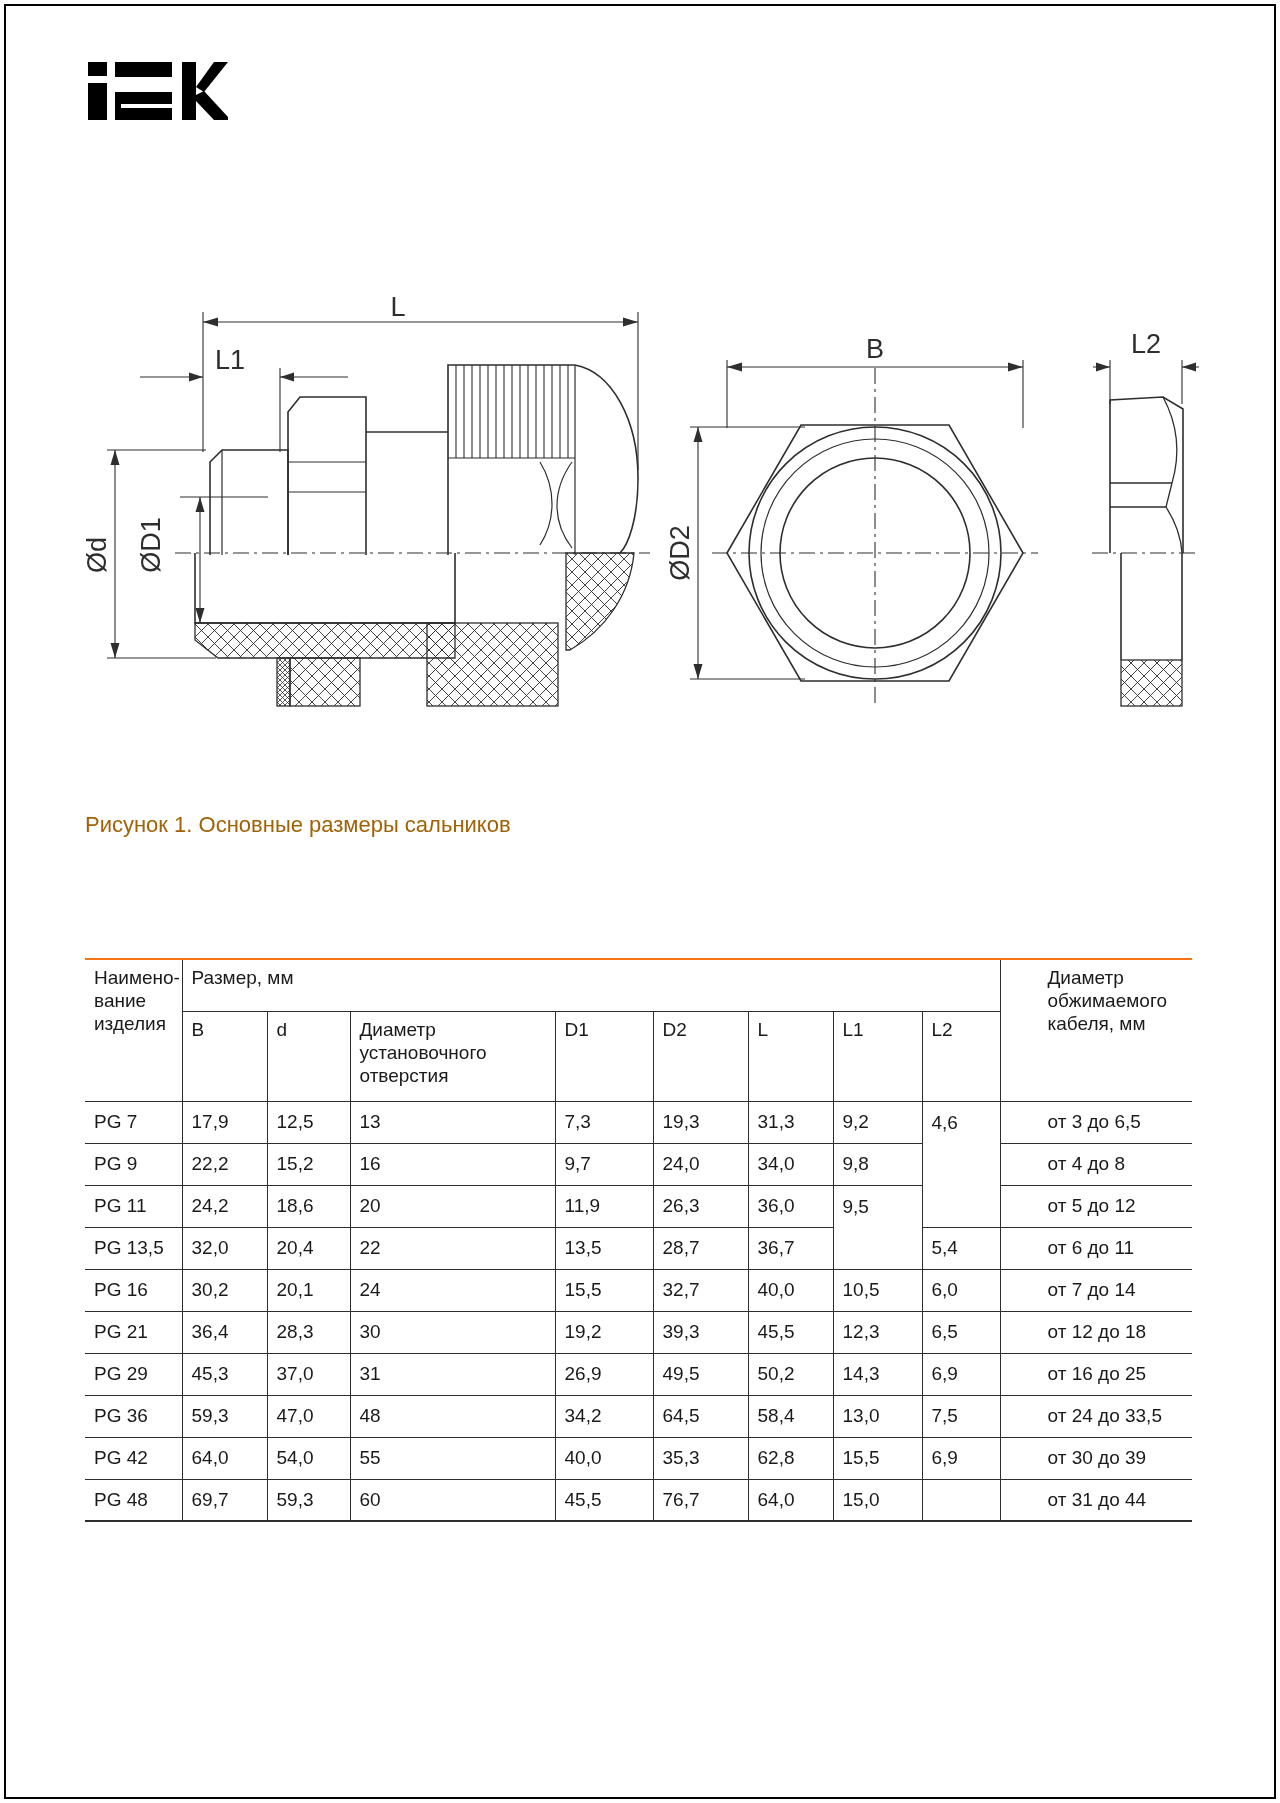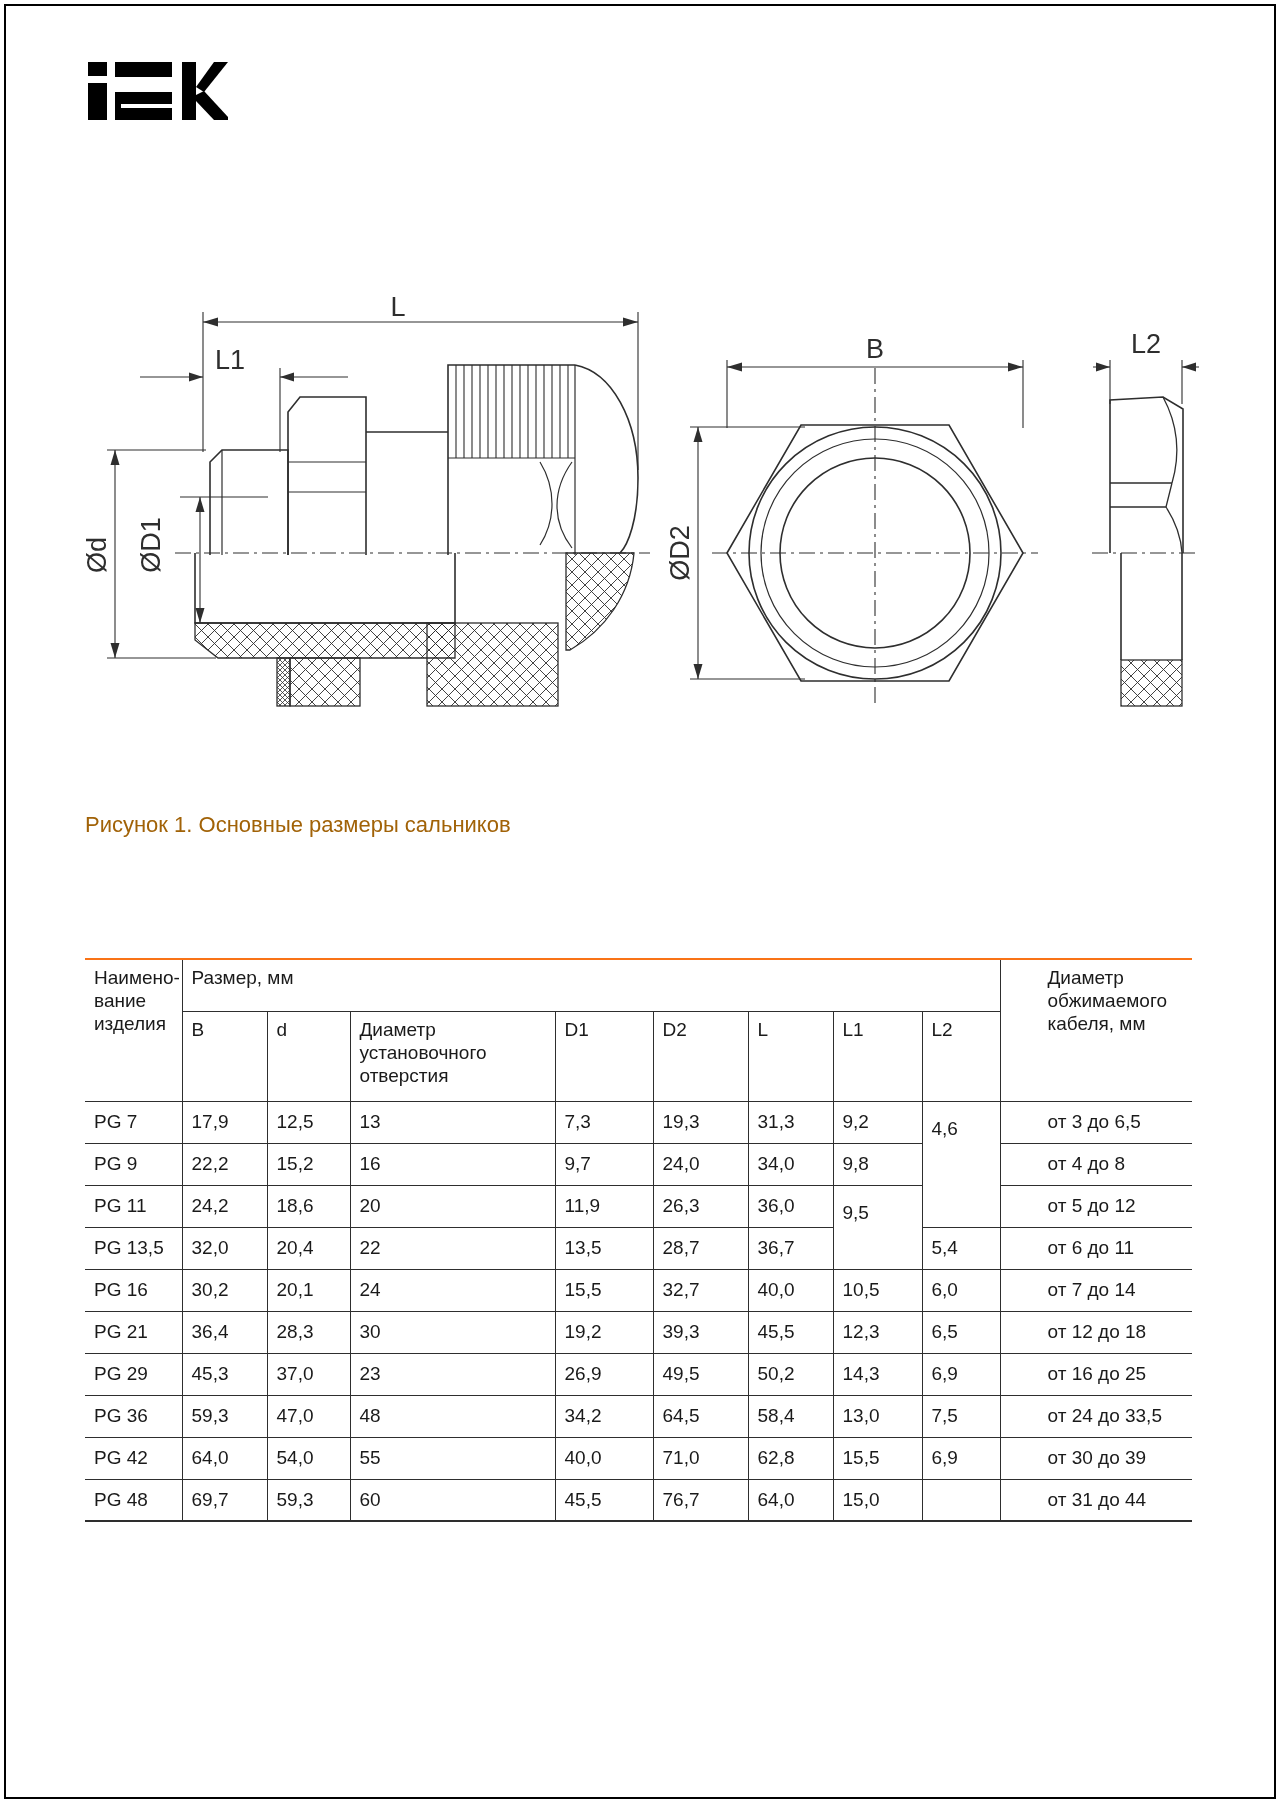--- a/index.html
+++ b/index.html
@@ -16,21 +16,21 @@
     position:absolute;left:85px;top:958px;width:1107px;
     border-collapse:collapse;table-layout:fixed;
     font-size:19px;line-height:1.22;color:#1a1a1a;
     border-top:2px solid #f97316;border-bottom:2px solid #2e2e2e;
   }
   .dim-table td{
     border:1.6px solid #2e2e2e;
     padding:0 4px 0 9px;vertical-align:middle;overflow:hidden;
   }
   .dim-table td.hd{vertical-align:top;padding-top:6px;}
-  .dim-table td.va-top{vertical-align:top;padding-top:15px;margin-left:8px;}
+  .dim-table td.va-top{vertical-align:top;padding-top:9px;margin-left:8px;}
   .dim-table td.bl0{border-left:none;}
   .dim-table td.br0{border-right:none;padding-left:47px;}
   .dim-table tr.r1{height:52px;}
   .dim-table tr.r2{height:90px;}
   .dim-table tr.dr{height:42px;}
   .dim-table td.num{white-space:nowrap;}
   svg text{font-family:"Liberation Sans","DejaVu Sans",sans-serif;fill:#2e2e2e;}
 </style>
 </head>
 <body>
@@ -257,21 +257,21 @@
     <td class="num">39,3</td>
     <td class="num">45,5</td>
     <td class="num">12,3</td>
     <td class="num">6,5</td>
     <td class="br0">от 12 до 18</td>
   </tr>
   <tr class="dr">
     <td class="bl0">PG 29</td>
     <td class="num">45,3</td>
     <td class="num">37,0</td>
-    <td class="num">23</td>
+    <td class="num">31</td>
     <td class="num">26,9</td>
     <td class="num">49,5</td>
     <td class="num">50,2</td>
     <td class="num">14,3</td>
     <td class="num">6,9</td>
     <td class="br0">от 16 до 25</td>
   </tr>
   <tr class="dr">
     <td class="bl0">PG 36</td>
     <td class="num">59,3</td>
@@ -283,21 +283,21 @@
     <td class="num">13,0</td>
     <td class="num">7,5</td>
     <td class="br0">от 24 до 33,5</td>
   </tr>
   <tr class="dr">
     <td class="bl0">PG 42</td>
     <td class="num">64,0</td>
     <td class="num">54,0</td>
     <td class="num">55</td>
     <td class="num">40,0</td>
-    <td class="num">71,0</td>
+    <td class="num">35,3</td>
     <td class="num">62,8</td>
     <td class="num">15,5</td>
     <td class="num">6,9</td>
     <td class="br0">от 30 до 39</td>
   </tr>
   <tr class="dr">
     <td class="bl0">PG 48</td>
     <td class="num">69,7</td>
     <td class="num">59,3</td>
     <td class="num">60</td>

